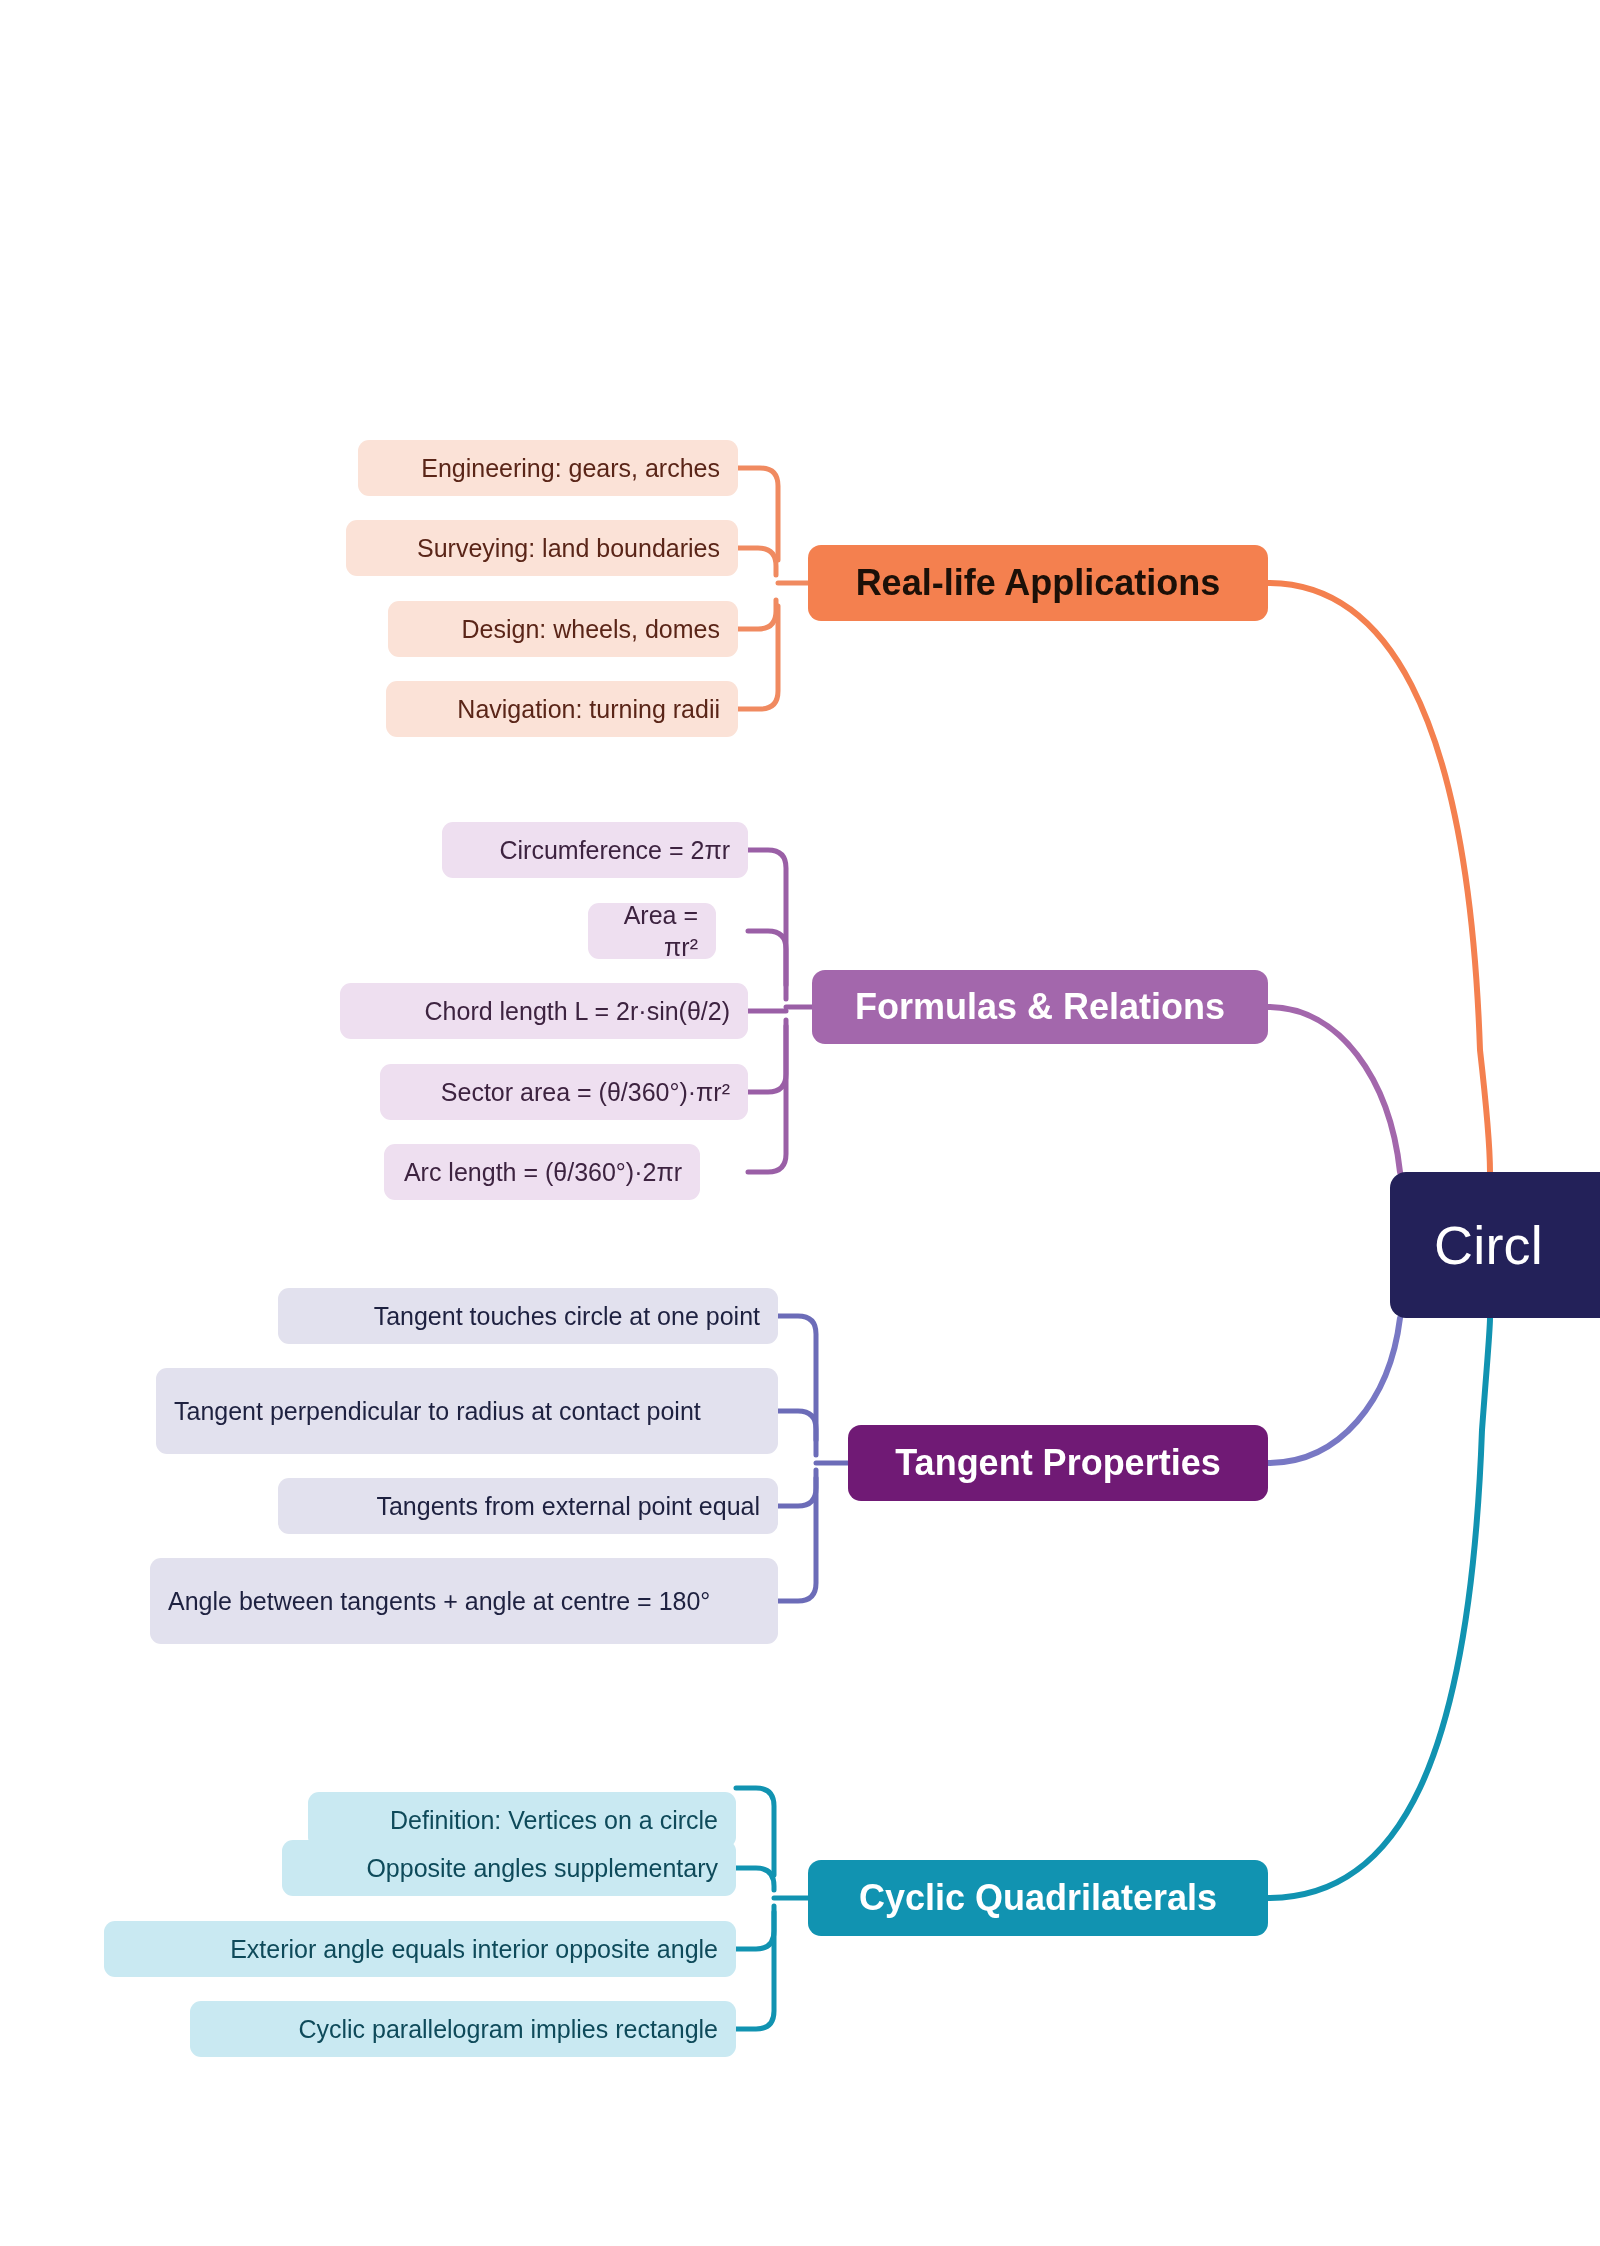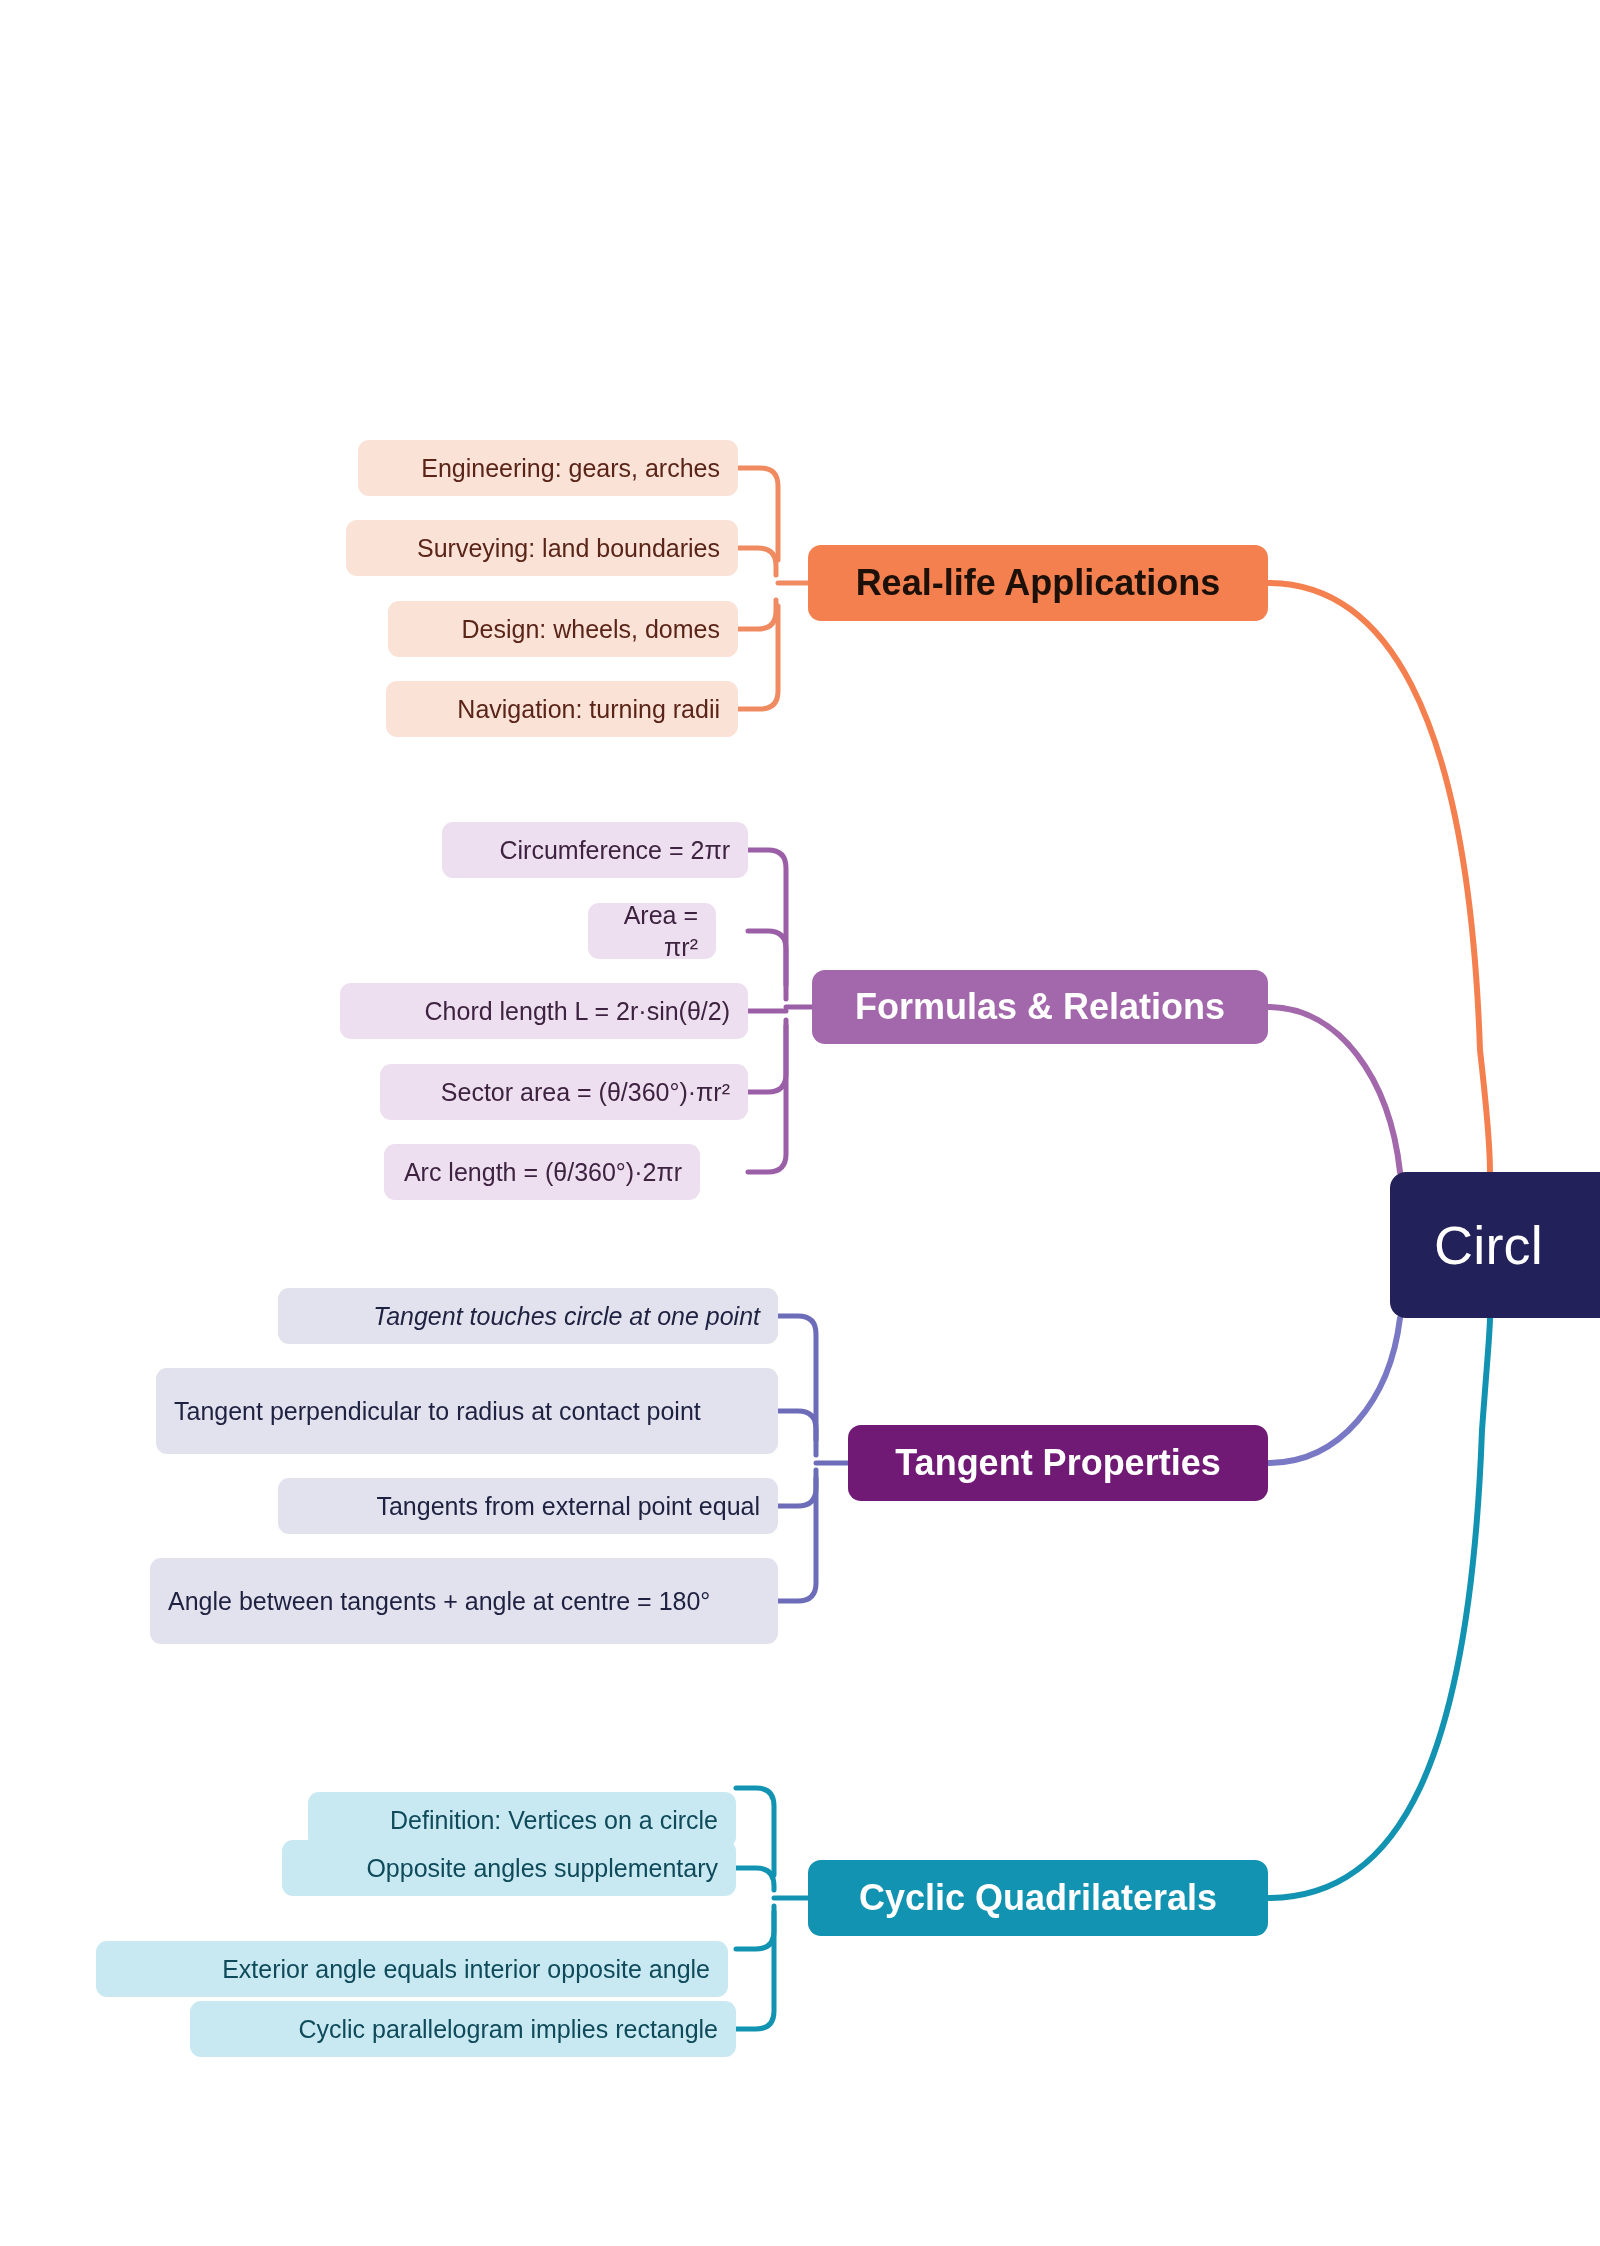--- a/index.html
+++ b/index.html
@@ -74,30 +74,30 @@
   
   .l-form { background:#EEDFF0; color:#3D2340; }
   .f1 { left:442px; top:822px;  width:306px; height:56px;padding-left:16px; }
   .f2 { left:588px; top:903px;  width:128px; height:56px; }
   .f3 { left:340px; top:983px;  width:408px; height:56px; }
   .f4 { left:380px; top:1064px; width:368px; height:56px; }
   .f5 { left:384px; top:1144px; width:316px; height:56px; }
 
   
   .l-tan { background:#E2E1EE; color:#1E2140; }
-  .t1 { left:278px; top:1288px; width:500px; height:56px;font-style:italic; }
+  .t1 { left:278px; top:1288px; width:500px; height:56px; }
   .t2 { left:156px; top:1368px; width:622px; height:86px; }
   .t3 { left:278px; top:1478px; width:500px; height:56px; }
   .t4 { left:150px; top:1558px; width:628px; height:86px; }
 
   
   .l-cyc { background:#C9E9F2; color:#0E4A5A; }
   .c1 { left:308px; top:1760px; width:428px; height:56px;margin-top:32px; }
   .c2 { left:282px; top:1840px; width:454px; height:56px; }
-  .c3 { left:96px; top:1921px; width:632px; height:56px;margin-top:20px; }
+  .c3 { left:104px; top:1921px; width:632px; height:56px; }
   .c4 { left:190px; top:2001px; width:546px; height:56px; }
 </style>
 </head>
 <body>
 
 <div id="canvas">
 
   <svg id="links" viewBox="0 0 1600 2246" width="1600" height="2246" fill="none">
 
     <path d="M1268 583 C1380 583 1468 700 1480 1050 C1488 1120 1490 1150 1490 1172" stroke="#F4804F" stroke-width="6" fill="none" stroke-linecap="round"></path>

